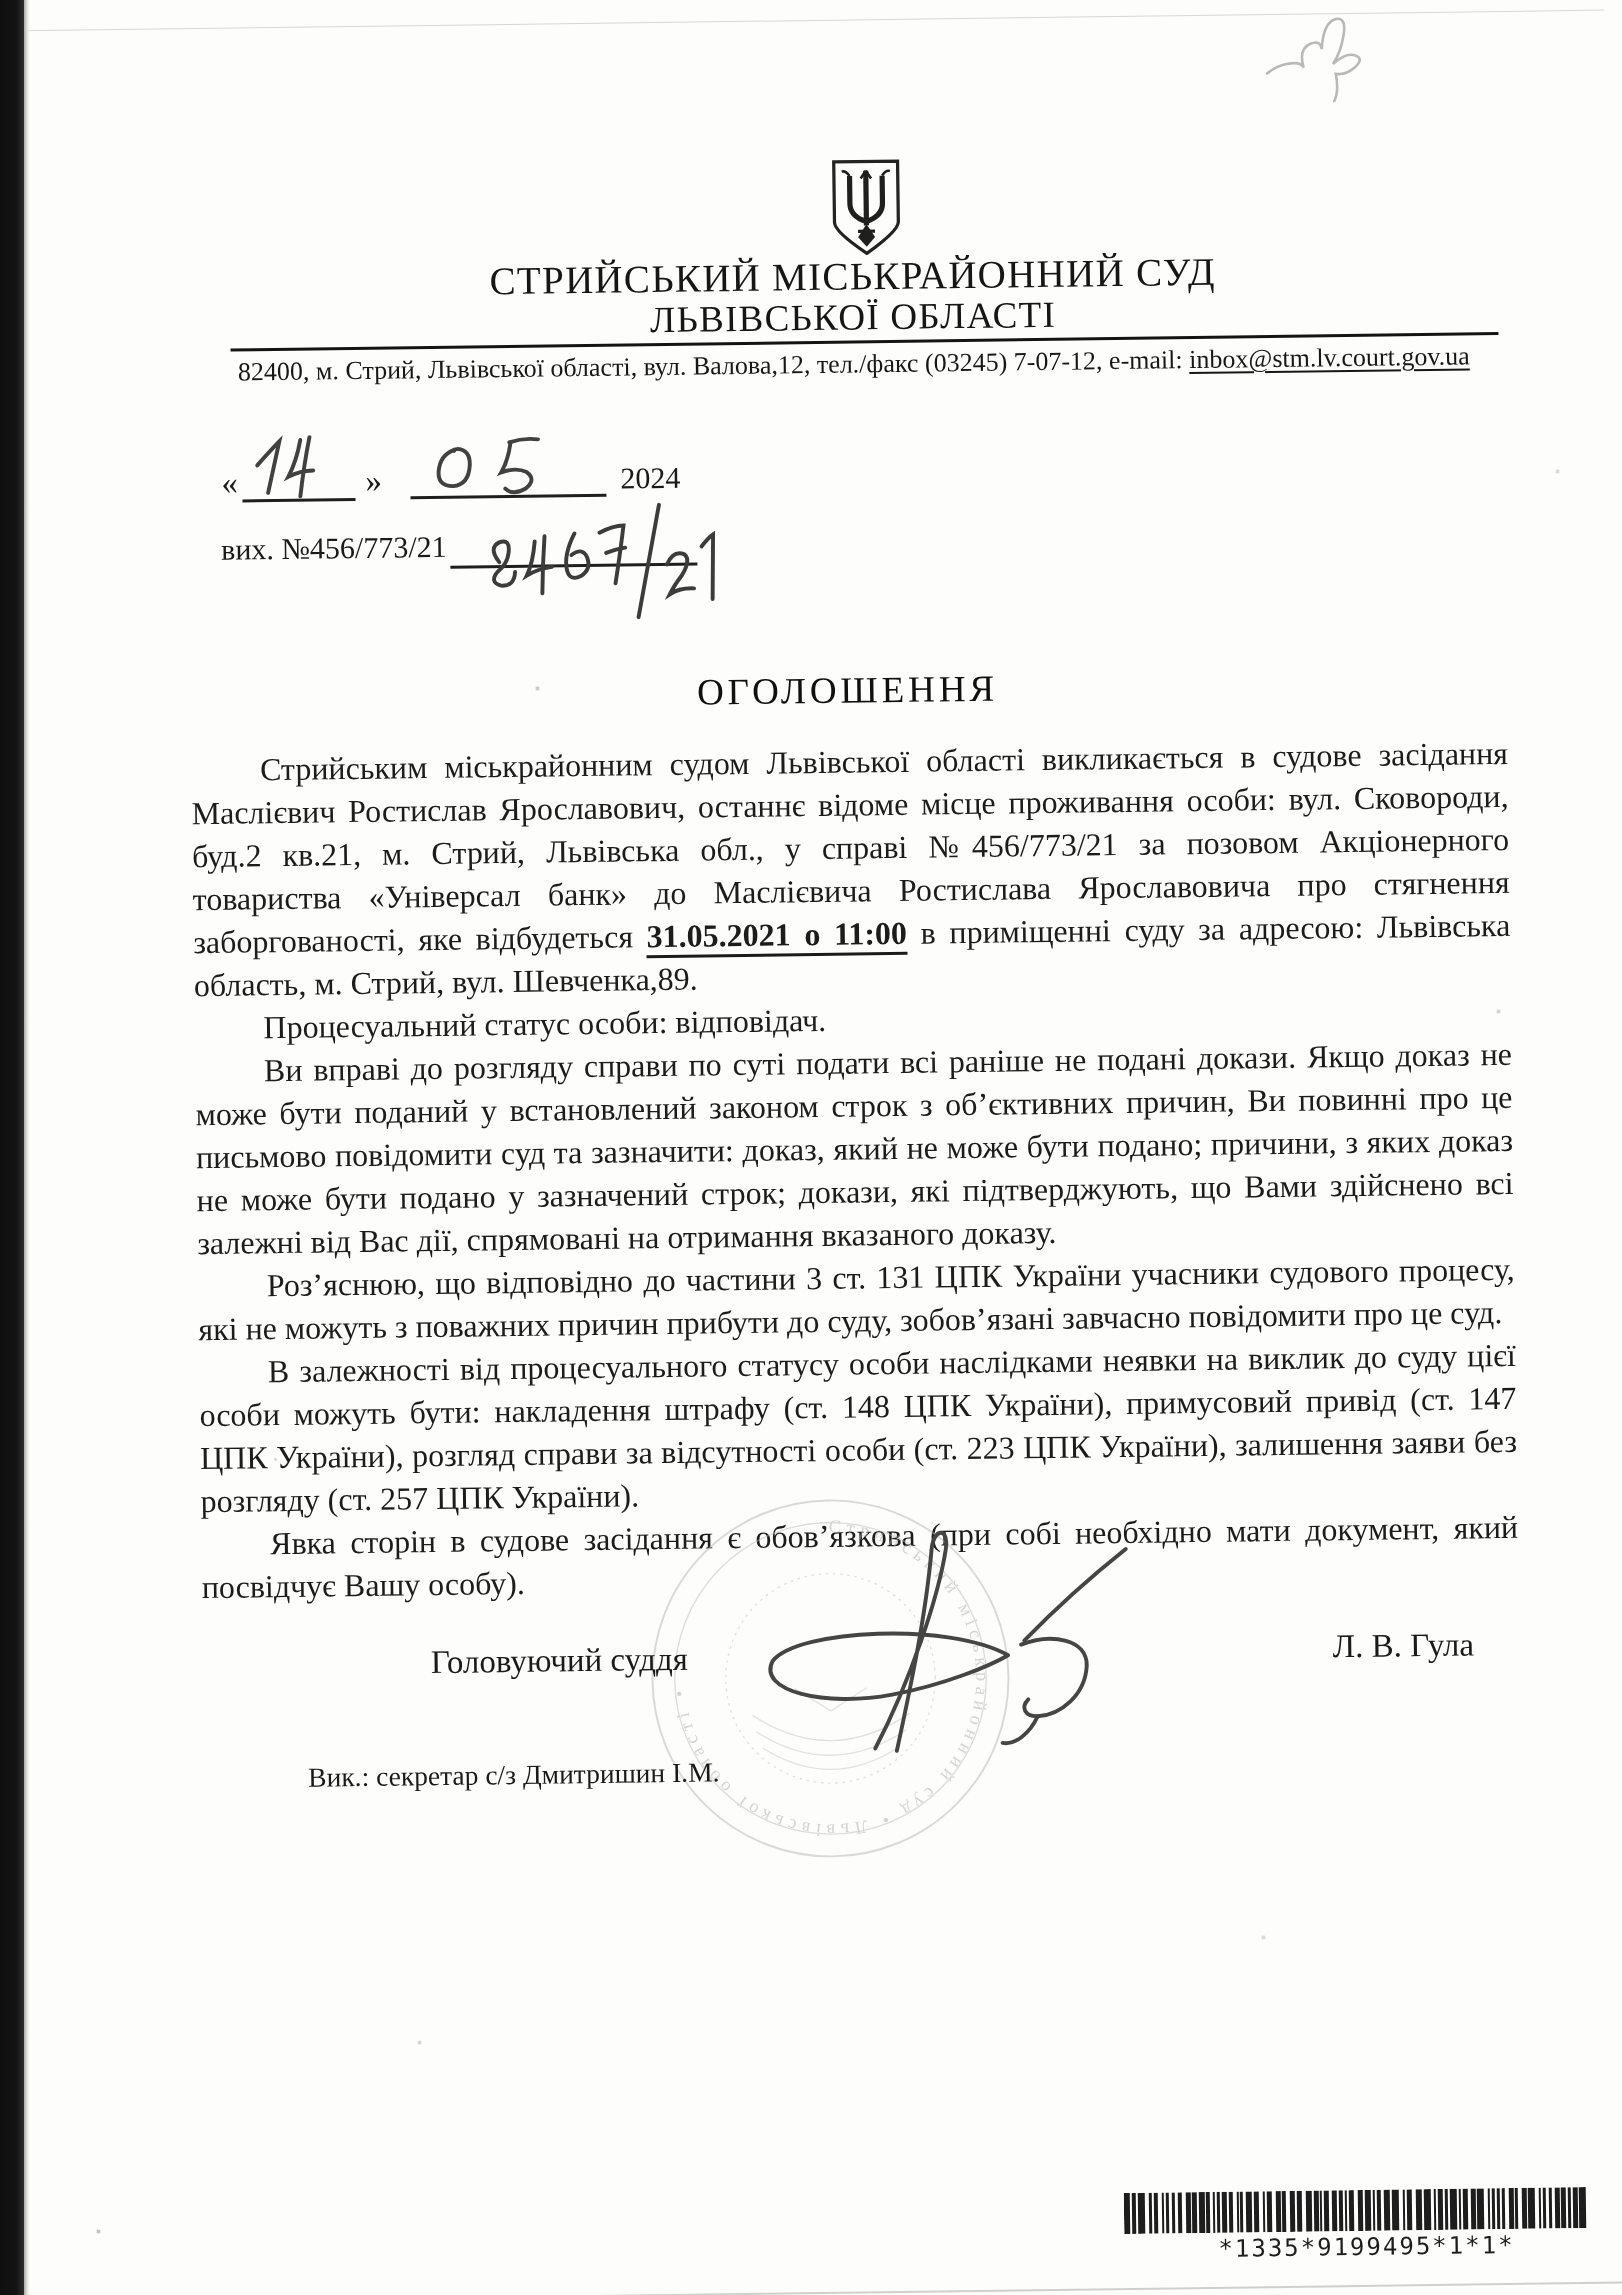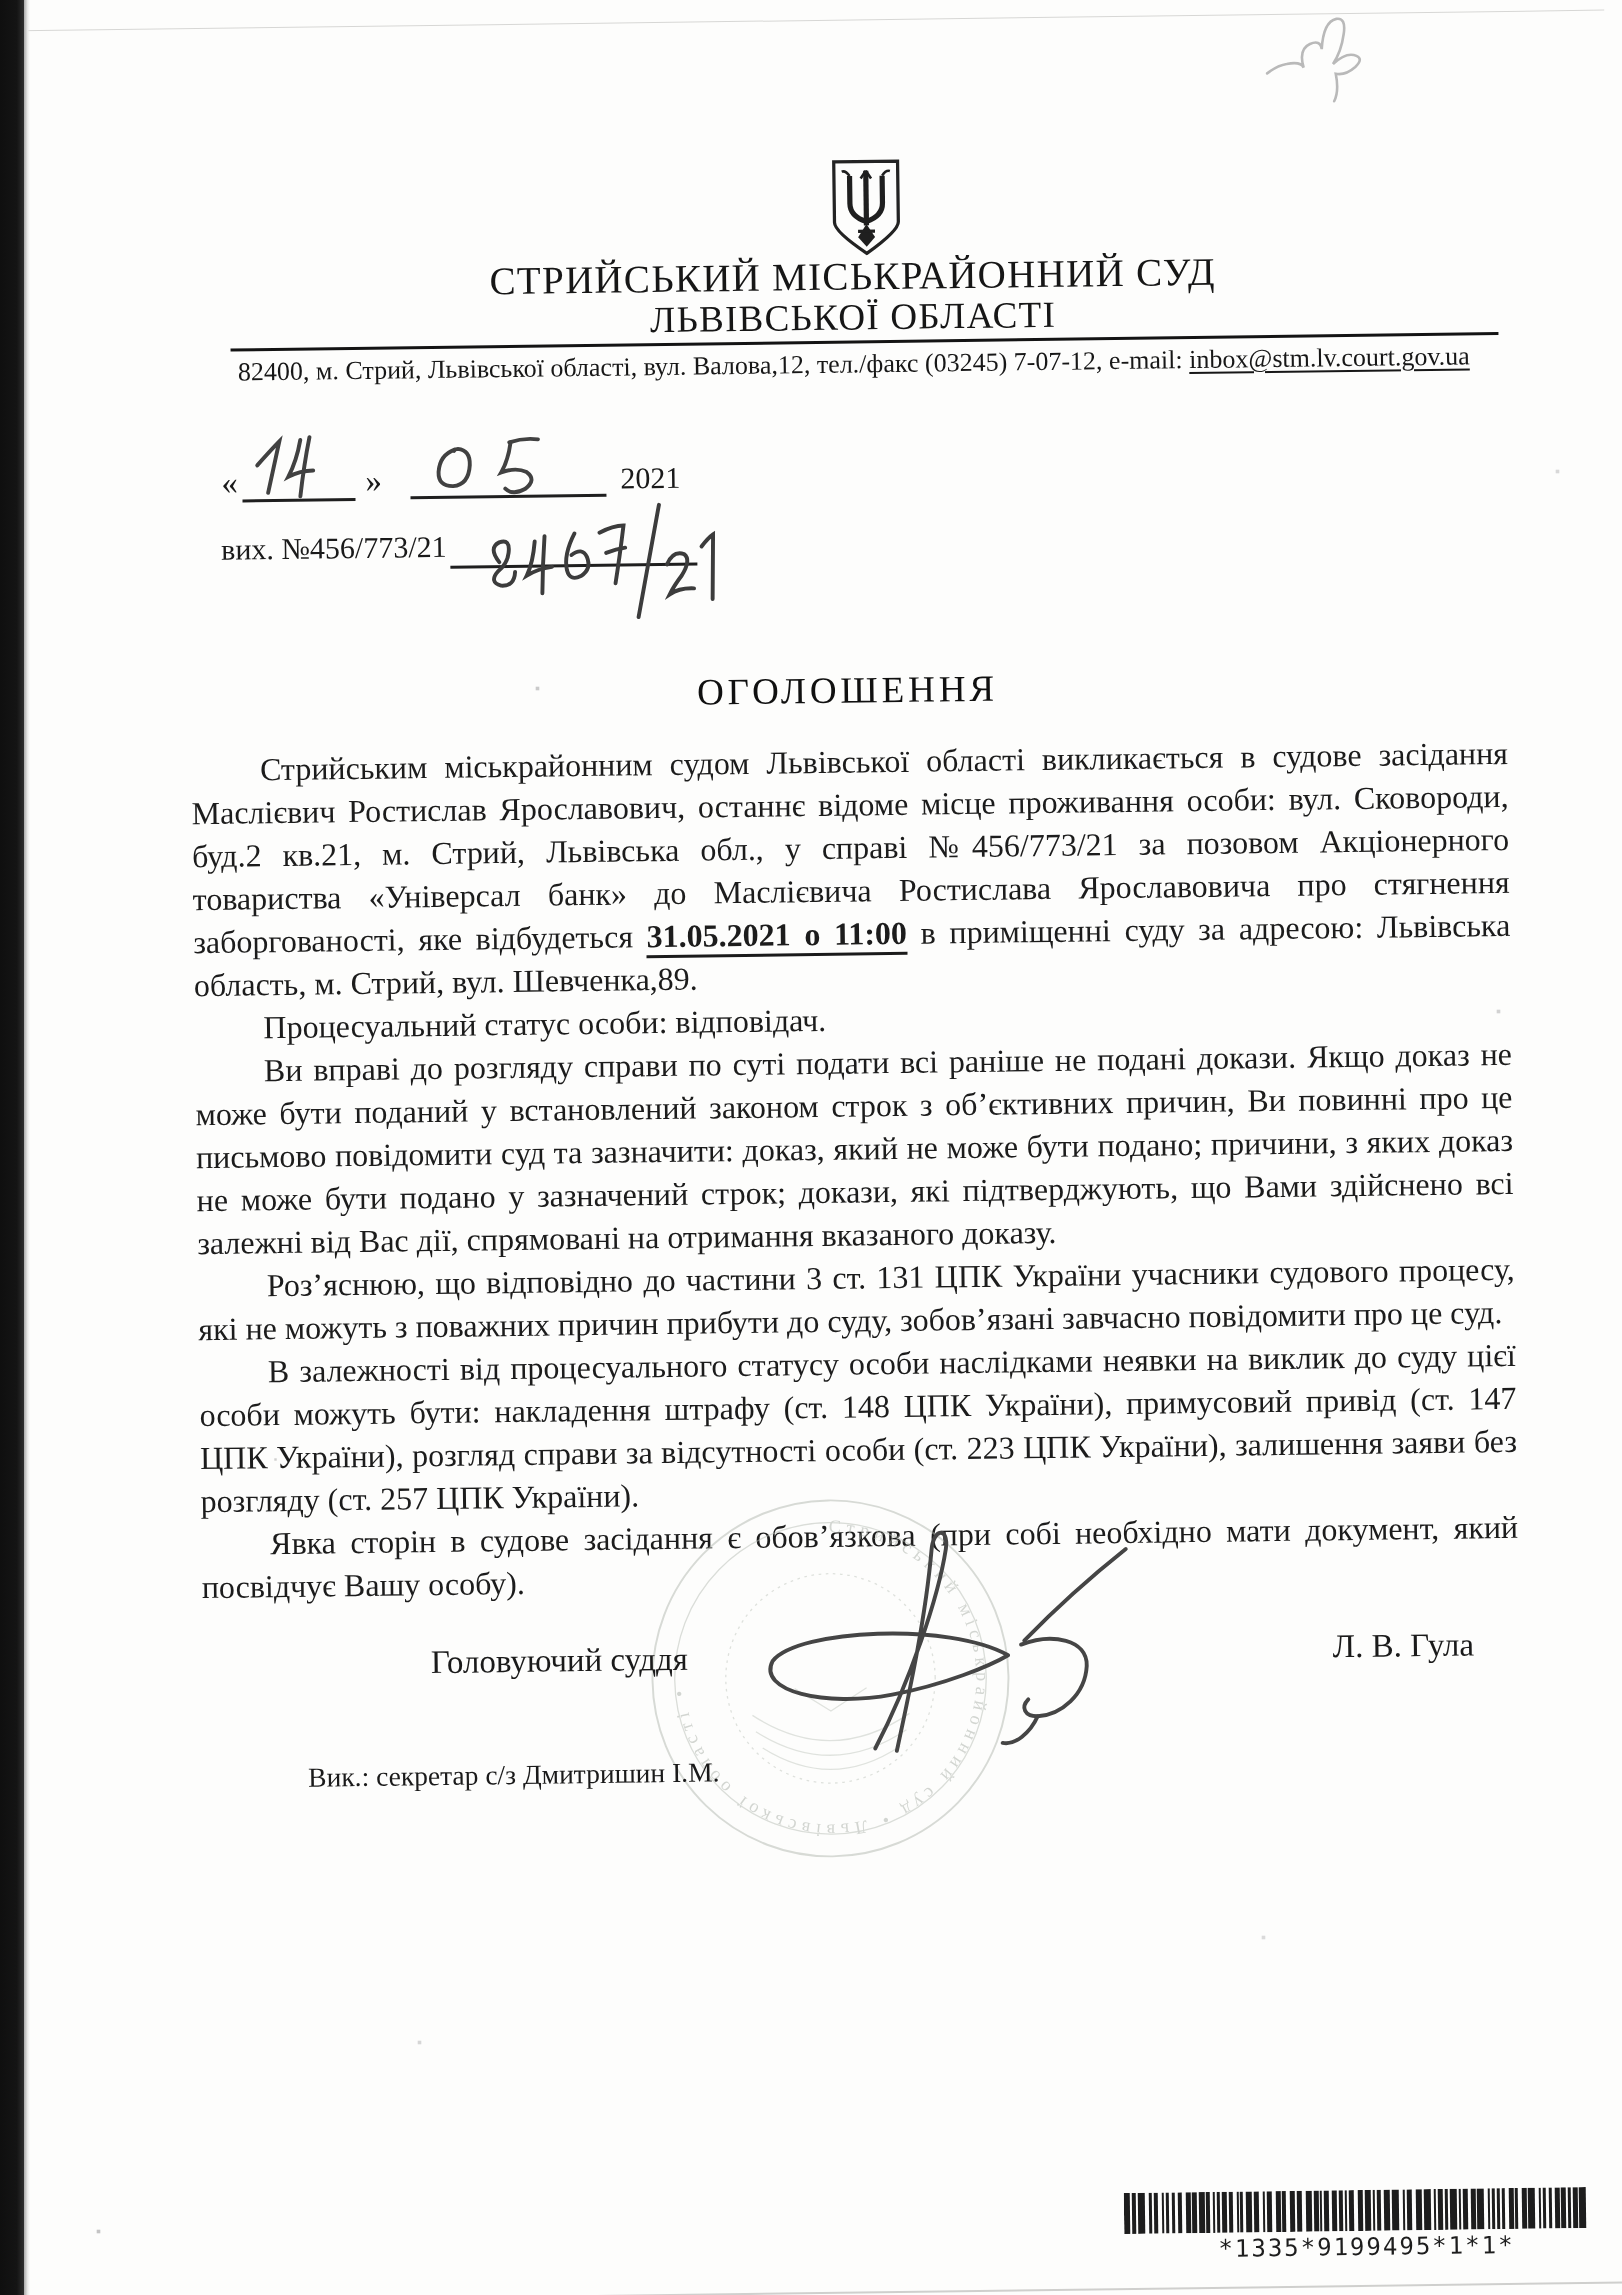--- a/index.html
+++ b/index.html
@@ -110,21 +110,21 @@
   <div class="abs hl" style="left:251px;top:492px;width:113px;"></div>
   <span class="abs quote" style="left:374px;top:457px;">»</span>
   <svg class="abs" style="left:435px;top:424px;width:137px;height:75px;" viewBox="0 0 210 115">
     <g fill="none" stroke="#414141" stroke-width="6" stroke-linecap="round">
       <path d="M44,32 Q21,40 19,66 Q18,88 41,88 Q65,86 67,56 Q68,33 49,31 Q45,31 43,34"></path>
       <path d="M130,22 Q126,50 115,68 Q138,60 154,68 Q170,80 151,94 Q132,104 121,93"></path>
       <path d="M128,22 Q150,15 172,18"></path>
     </g>
   </svg>
   <div class="abs hl" style="left:419px;top:491px;width:196px;"></div>
-  <span class="abs printed-year" style="left:629px;top:459px;">2021</span>
+  <span class="abs printed-year" style="left:629px;top:459px;">2024</span>
 
   <span class="abs ref-label" style="left:229px;top:525px;">вих. №456/773/21</span>
   <div class="abs hl" style="left:458px;top:561px;width:247px;"></div>
   <svg class="abs" style="left:468px;top:499px;width:294px;height:131px;" viewBox="0 0 450 200">
     <g fill="none" stroke="#3c3c3c" stroke-width="6" stroke-linecap="round" transform="rotate(-7 225 100)">
       <path d="M62,70 Q48,46 66,40 Q84,36 78,58 Q74,74 58,84 Q42,98 60,106 Q80,110 84,88"></path>
       <path d="M120,46 Q113,78 101,96 Q119,88 141,88"></path>
       <path d="M136,40 Q127,84 121,126"></path>
       <path d="M182,42 Q161,72 163,96 Q165,114 183,108 Q201,100 196,80 Q191,64 173,74"></path>
       <path d="M220,46 Q242,38 258,40 Q246,86 234,126"></path>

